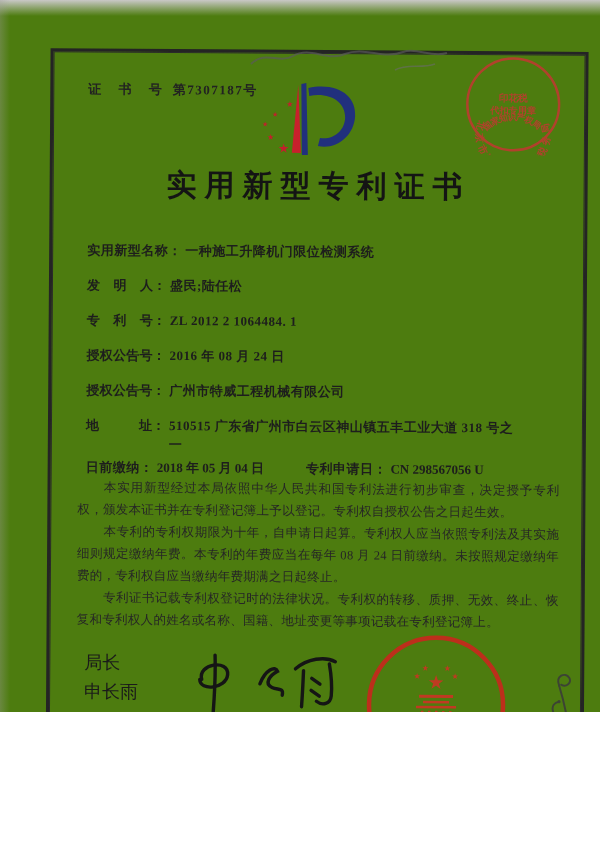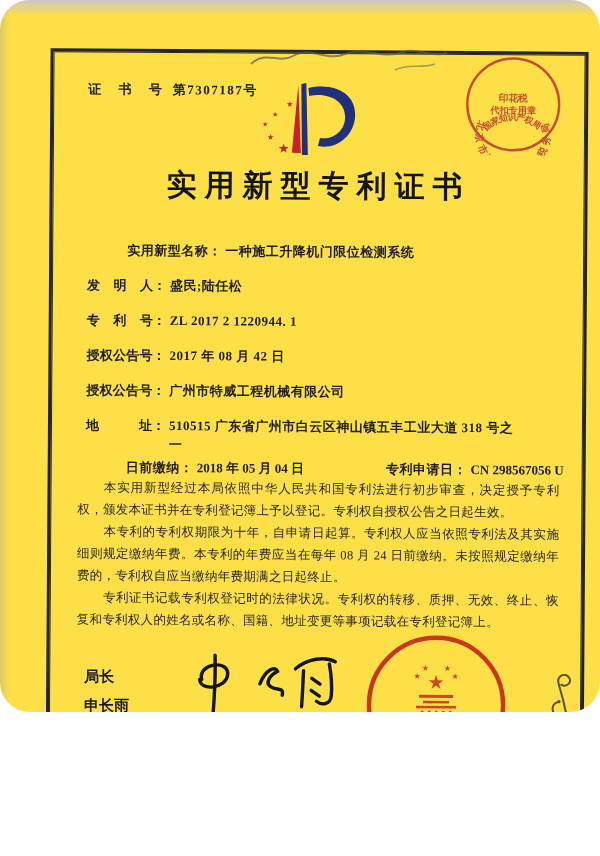--- a/index.html
+++ b/index.html
@@ -1,22 +1,21 @@
 <!DOCTYPE html>
 <html><head>
 <meta charset="utf-8">
 <style>
   * { margin:0; padding:0; box-sizing:border-box; }
   html,body { background:#fff; }
   .page {
     position:relative; width:600px; height:712px; overflow:hidden;
-    background:#fde047;
+    background:#4d7c0f;
     font-family:"Liberation Serif","DejaVu Serif",serif;
     color:#1f1f1f;
-    border-radius:30px;
   }
   .page::before{
     content:""; position:absolute; left:0; top:0; right:0; height:16px;
     background:linear-gradient(#c9c8c6, rgba(255,255,255,0)); z-index:5; pointer-events:none;
   }
   .page::after{
     content:""; position:absolute; left:0; top:0; bottom:0; width:10px;
     background:linear-gradient(90deg, rgba(160,158,155,.35), rgba(255,255,255,0)); z-index:5; pointer-events:none;
   }
   .cert {
@@ -33,35 +32,35 @@
   .logo { position:absolute; left:192px; top:30px; width:120px; height:85px; }
 
   .title {
     position:absolute; left:0; top:116px; width:100%;
     text-align:center; font-size:30px; font-weight:700; letter-spacing:8px; color:#141414;
   }
 
   .fields { position:absolute; left:38px; top:192px; width:470px; }
   .f-row { margin-bottom:16px; font-size:13px; font-weight:700; color:#1d1d1d; line-height:19px; }
   .f-label { display:inline-block; width:66px; text-align:justify; text-align-last:justify; vertical-align:top; }
-  .f-label.wide { width:auto; text-align-last:auto; letter-spacing:.5px;margin-left:40px; }
+  .f-label.wide { width:auto; text-align-last:auto; letter-spacing:.5px; }
   .f-colon { display:inline-block; vertical-align:top; margin-right:4px; }
   .f-value { display:inline-block; vertical-align:top; letter-spacing:.5px; max-width:380px; }
   .f-value.addr { width:352px; }
   .f-row.addr-row { margin-bottom:4px; }
   .grant-row { display:flex; gap:42px; }
   .grant-row .part { white-space:nowrap; }
 
   .paras { position:absolute; left:30px; top:428px; width:482px; }
   .paras p {
     font-size:12.5px; line-height:1.76; text-align:justify; text-indent:2.1em;
     color:#262626; font-weight:500; letter-spacing:.3px;
   }
 
-  .director { position:absolute; left:38px; top:614px; font-size:15px; font-weight:700; line-height:29px; color:#1a1a1a; }
+  .director { position:absolute; left:38px; top:600px; font-size:18px; font-weight:400; line-height:29px; color:#1a1a1a; }
   .signature { position:absolute; left:128px; top:596px; width:185px; height:92px; transform:rotate(-2deg); }
 
   .seal { position:absolute; left:314px; top:580px; width:152px; height:152px; }
 
   .page-footer { position:absolute; left:0; top:698px; width:100%; text-align:center;
     font-size:12px; font-weight:700; letter-spacing:2px; color:#222; }
 
   .stamp { position:absolute; left:412px; top:2px; width:102px; height:102px; opacity:.88; }
 
   .ornament { position:absolute; left:445px; top:618px; width:92px; height:122px; opacity:.85; }
@@ -102,24 +101,24 @@
     <div class="title">实用新型专利证书</div>
 
     <div class="fields">
       <div class="f-row">
         <span class="f-label wide">实用新型名称</span><span class="f-colon">：</span><span class="f-value">一种施工升降机门限位检测系统</span>
       </div>
       <div class="f-row">
         <span class="f-label">发明人</span><span class="f-colon">：</span><span class="f-value">盛民;陆任松</span>
       </div>
       <div class="f-row">
-        <span class="f-label">专利号</span><span class="f-colon">：</span><span class="f-value">ZL 2017 2 1220944. 1</span>
-      </div>
-      <div class="f-row">
-        <span class="f-label">授权公告号</span><span class="f-colon">：</span><span class="f-value">2017 年 08 月 42 日</span>
+        <span class="f-label">专利号</span><span class="f-colon">：</span><span class="f-value">ZL 2012 2 1064484. 1</span>
+      </div>
+      <div class="f-row">
+        <span class="f-label">授权公告号</span><span class="f-colon">：</span><span class="f-value">2016 年 08 月 24 日</span>
       </div>
       <div class="f-row">
         <span class="f-label">授权公告号</span><span class="f-colon">：</span><span class="f-value">广州市特威工程机械有限公司</span>
       </div>
       <div class="f-row addr-row">
         <span class="f-label">地址</span><span class="f-colon">：</span><span class="f-value addr">510515 广东省广州市白云区神山镇五丰工业大道 318 号之一</span>
       </div>
       <div class="f-row grant-row">
         <span class="part">
           <span class="f-label wide">日前缴纳</span><span class="f-colon">：</span><span>2018 年 05 月 04 日</span>

